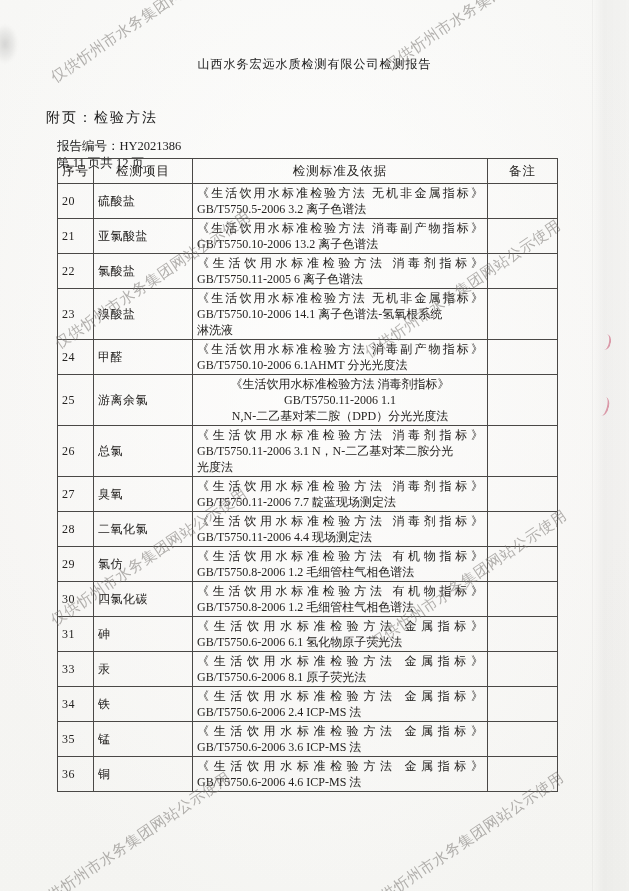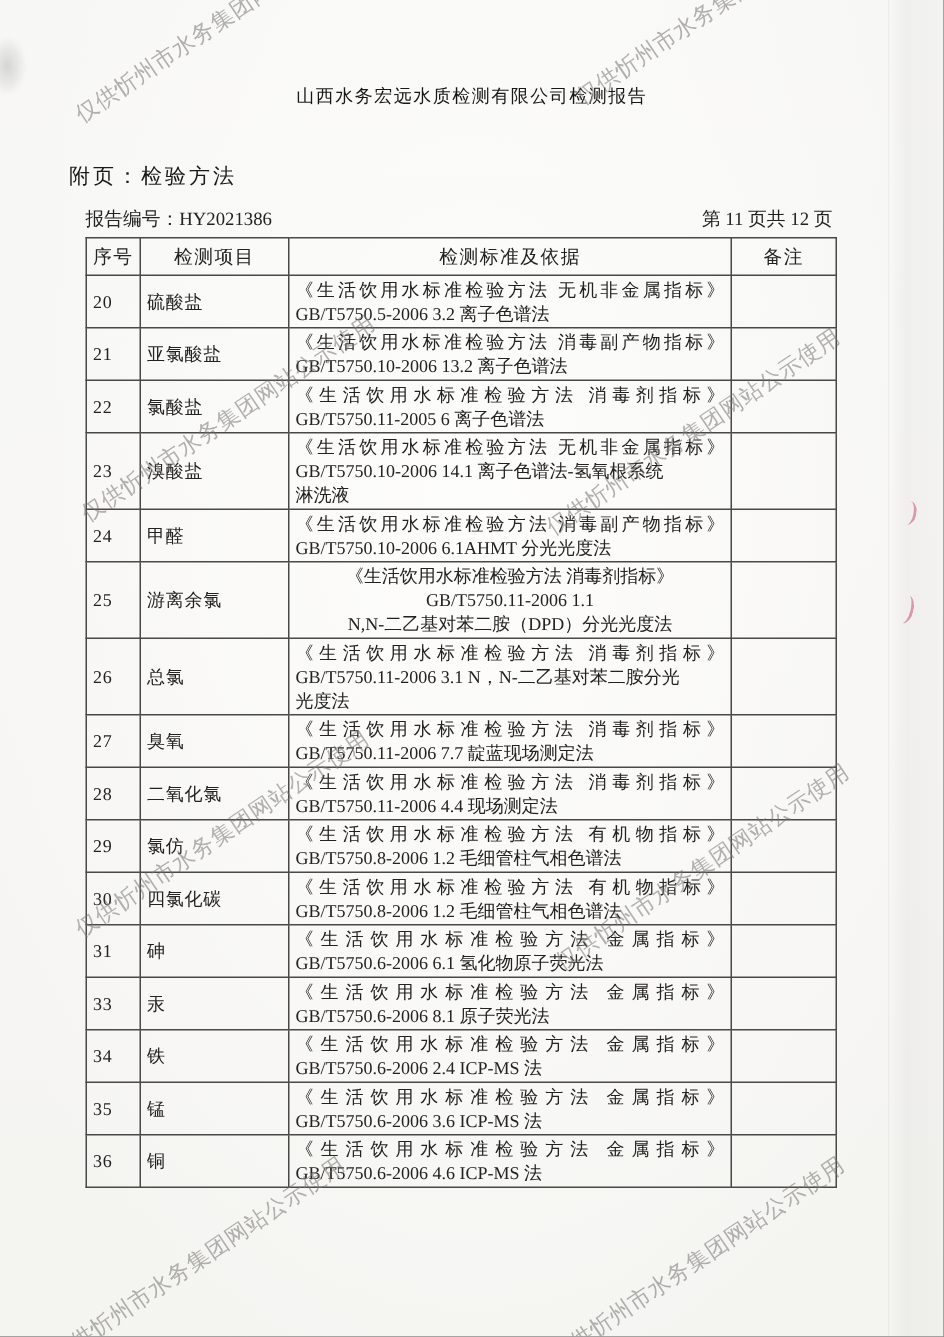--- a/index.html
+++ b/index.html
@@ -17,21 +17,21 @@
     text-align:center; font-size:12px; font-weight:normal; letter-spacing:1px;
     color:#171717;
   }
   .subtitle {
     position:absolute; top:109px; left:46px;
     font-size:14px; font-weight:normal; letter-spacing:2px; color:#1a1a1a;
   }
   .meta-row {
     position:absolute; top:138px; left:57px; width:498px;
     display:flex; justify-content:space-between;
-    font-size:12.5px; color:#222;
+    font-size:12.5px; color:#222;flex-direction:column;
   }
   table.report {
     position:absolute; top:158px; left:57px; width:500px;
     border-collapse:collapse; table-layout:fixed;
   }
   table.report th, table.report td {
     border:1px solid #4a4846; vertical-align:middle;
     font-weight:normal; color:#242220;
   }
   table.report th {

